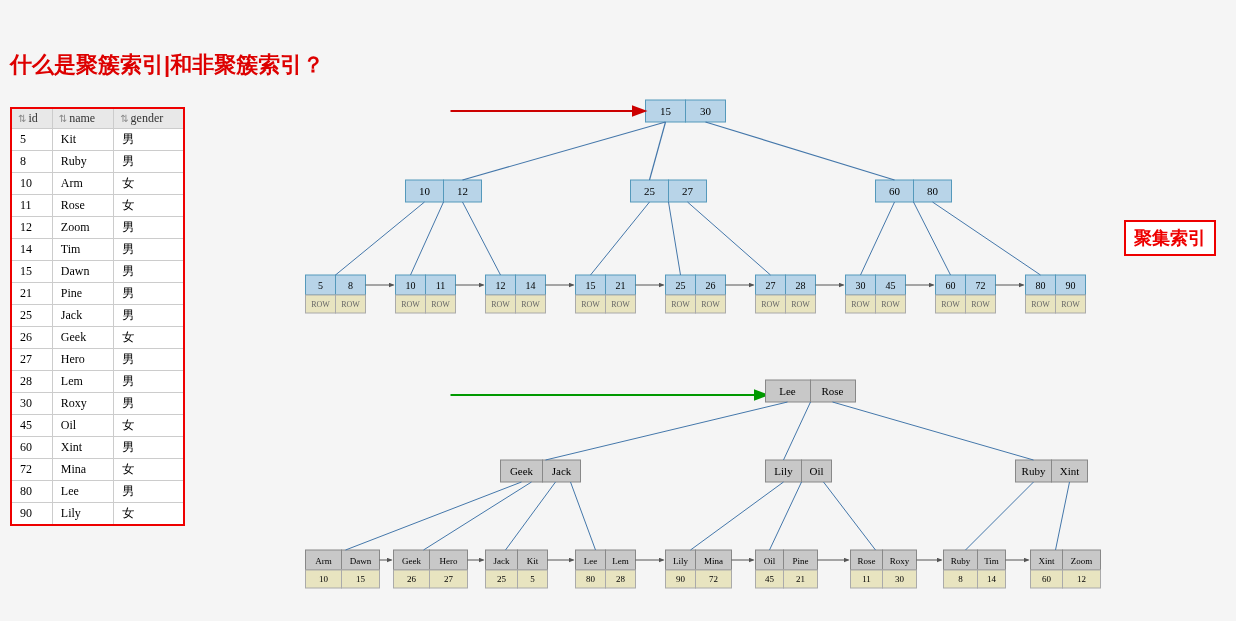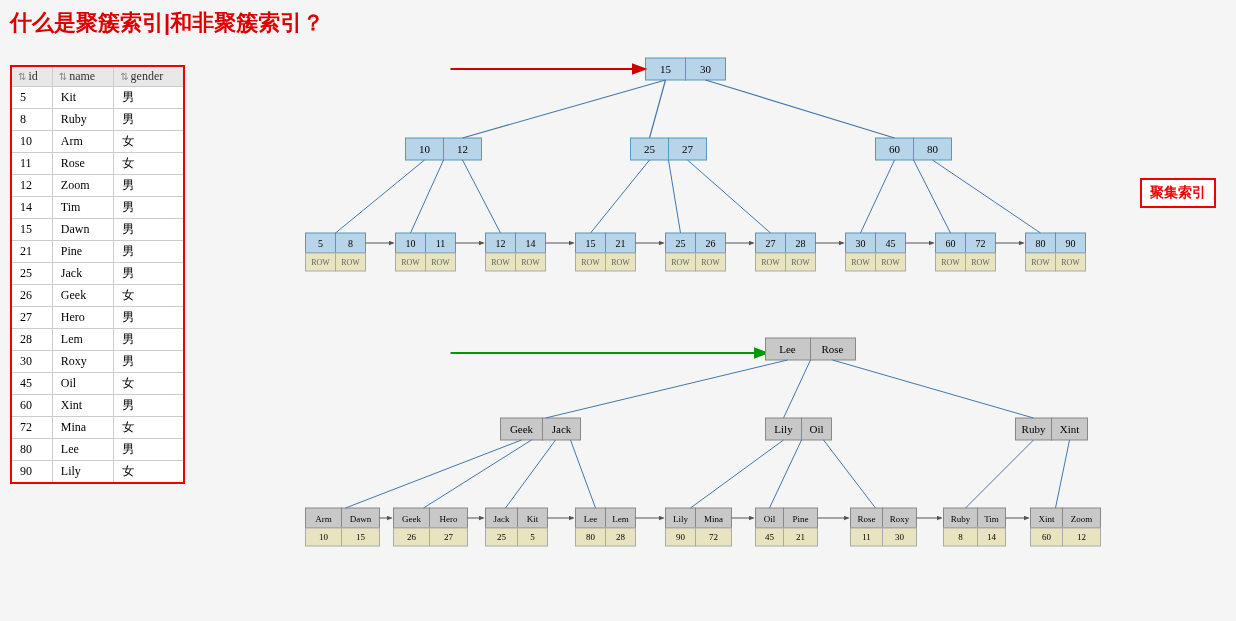--- a/index.html
+++ b/index.html
@@ -17,20 +17,21 @@
       background: #f5f5f5;
       position: relative;
       padding: 8px 10px;
     }
     .page-title {
       font-size: 22px;
       font-weight: bold;
       color: #d00;
       margin-bottom: 10px;
       font-family: 'SimHei', sans-serif;
+      margin-top: 42px;
     }
     .main-content {
       display: flex;
       position: relative;
     }
     
     .data-table {
       border: 2px solid #e00;
       border-collapse: collapse;
       font-size: 12px;
@@ -67,21 +68,21 @@
       height: 580px;
     }
 
     
     .clustered-label {
       position: absolute;
       right: 10px;
       top: 130px;
       border: 2px solid #e00;
       color: #e00;
-      font-size: 14px;
+      font-size: 18px;
       font-weight: bold;
       padding: 4px 8px;
       background: #fff;
       font-family: 'SimHei', sans-serif;
     }
   </style>
 </head>
 <body>
 
 <div class="page-container">

